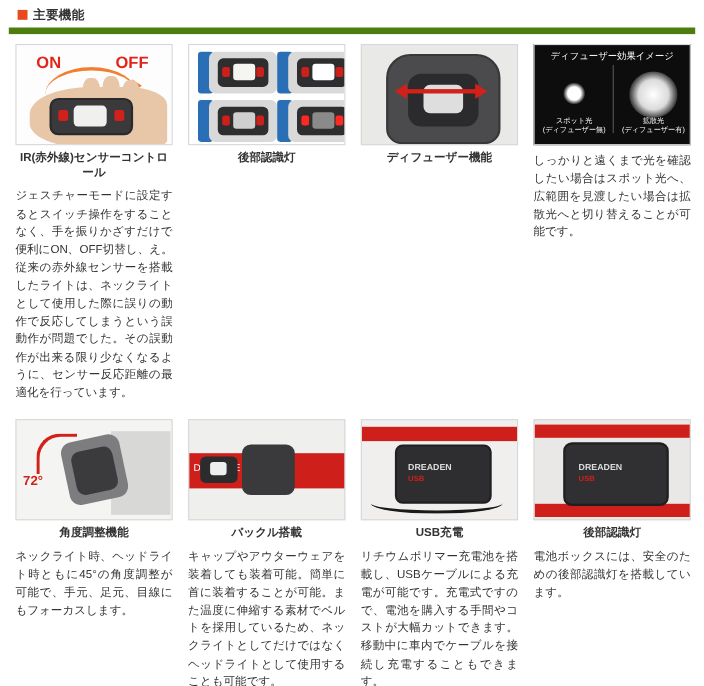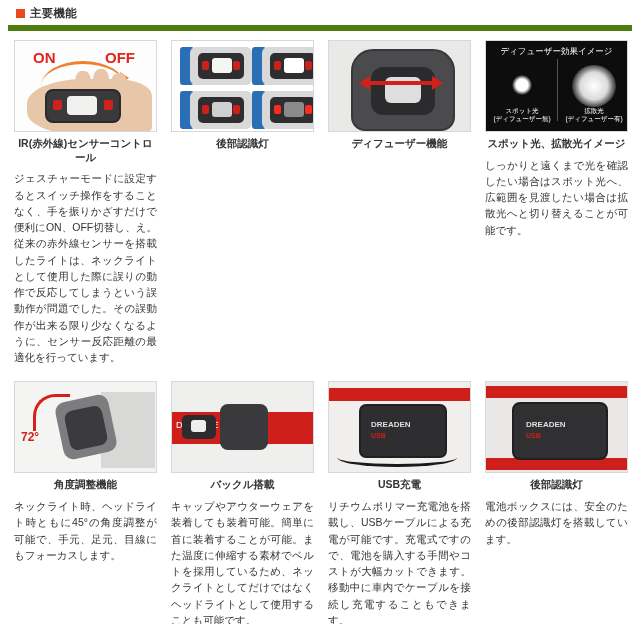--- a/index.html
+++ b/index.html
@@ -432,21 +432,20 @@
       <div class="thumb c4">
         <div class="hdr">ディフューザー効果イメージ</div>
         <div class="divider"></div>
         <div class="spot" style="left:26px; top:34px; width:20px; height:20px;"></div>
         <div class="wide" style="left:86px; top:24px; width:44px; height:42px;"></div>
         <div class="sublbl" style="left:3px; top:66px; white-space:pre-line;">スポット光
 (ディフューザー無)</div>
         <div class="sublbl" style="left:75px; top:66px; white-space:pre-line;">拡散光
 (ディフューザー有)</div>
       </div>
-      <div class="cap">スポット光、拡散光イメージ</div>
       <div class="body-txt">しっかりと遠くまで光を確認したい場合はスポット光へ、広範囲を見渡したい場合は拡散光へと切り替えることが可能です。</div>
     </div>
   </div>
 
   <div class="grid row2">
 
     <div class="cell">
       <div class="thumb c5">
         <div class="strap5"></div>
         <div class="body5"></div>

